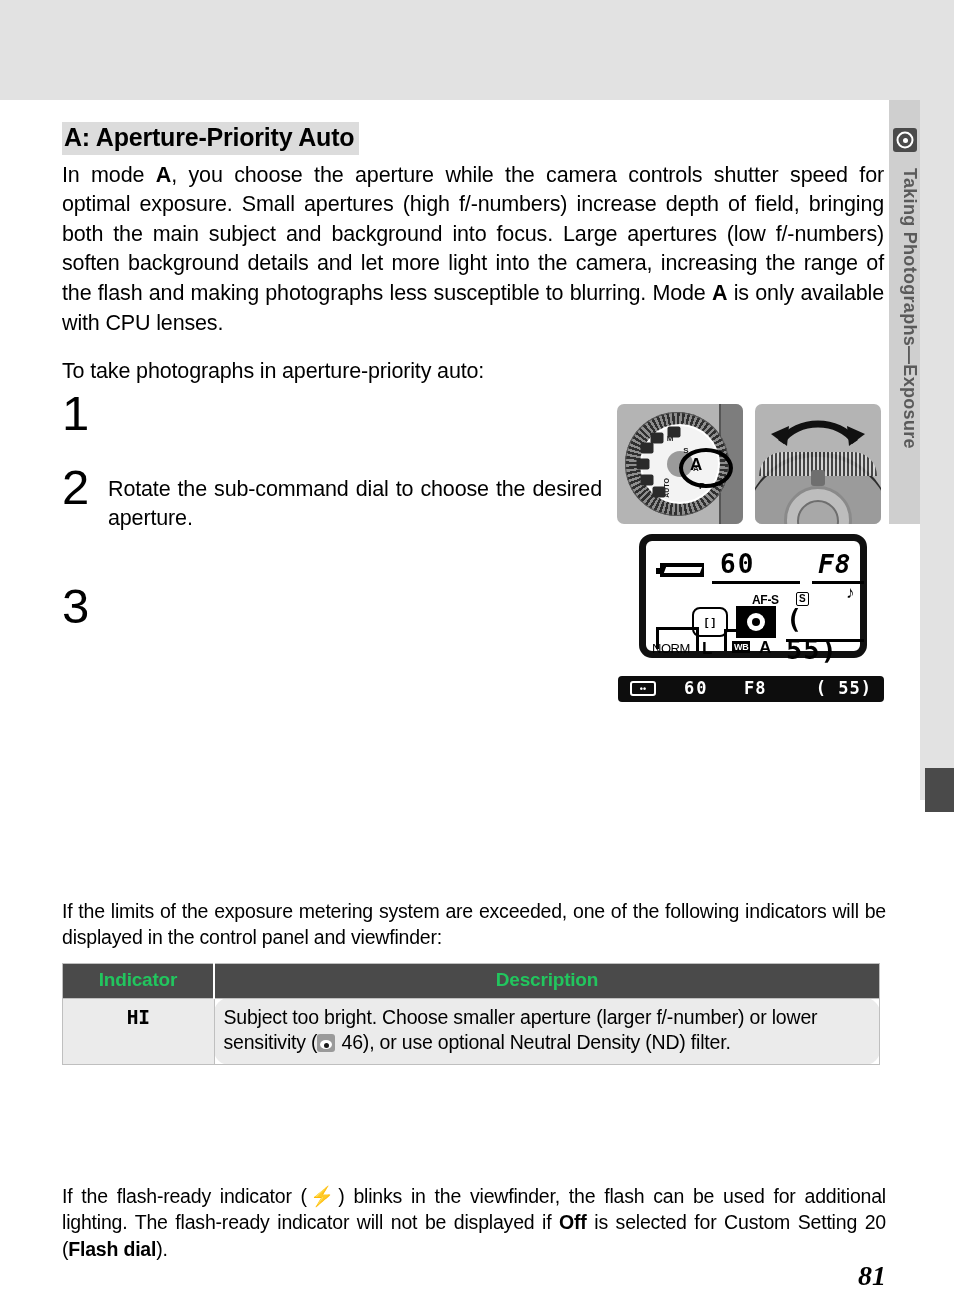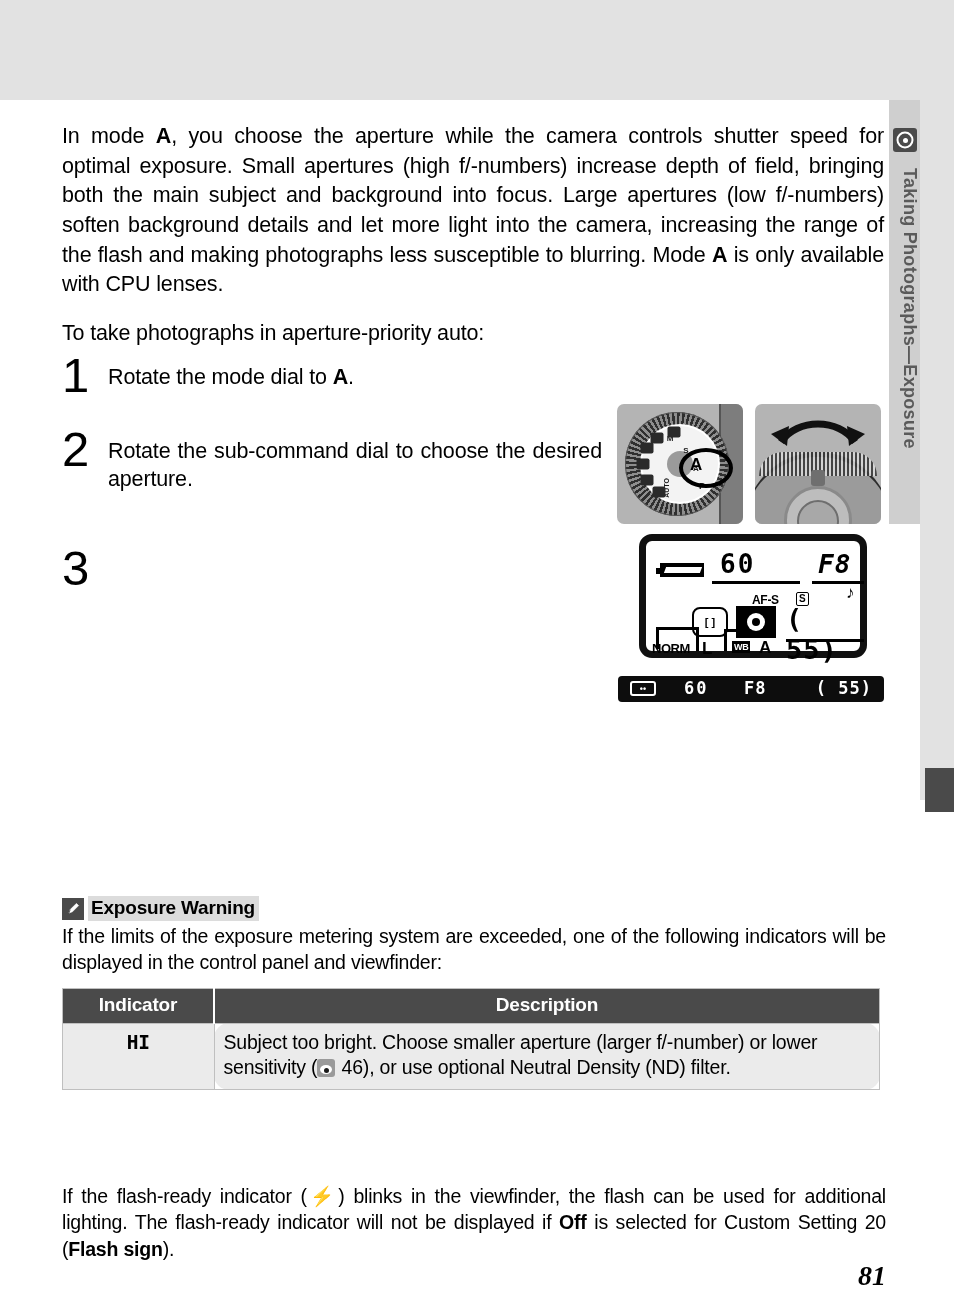--- a/index.html
+++ b/index.html
@@ -156,21 +156,21 @@
   .afbox i{
     position:absolute;left:50%;top:50%;transform:translate(-50%,-50%);
     width:18px;height:18px;border-radius:50%;background:#fff;
   }
   .afbox i:after{
     content:"";position:absolute;left:50%;top:50%;transform:translate(-50%,-50%);
     width:8px;height:8px;border-radius:50%;background:#000;
   }
   .cnt{position:absolute;left:140px;top:62px;font-size:27px;letter-spacing:1px;}
   .cnt-ul{position:absolute;left:140px;top:98px;width:78px;height:2.5px;background:#000;}
-  .norm{position:absolute;left:6px;top:100px;font-size:13px;font-weight:bold;letter-spacing:-0.5px;}
+  .norm{position:absolute;left:6px;top:100px;font-size:13px;font-weight:normal;letter-spacing:-0.5px;}
   .lsz{position:absolute;left:56px;top:98px;font-size:17px;font-weight:bold;}
   .wb{
     position:absolute;left:86px;top:100px;font-size:9px;font-weight:bold;
     background:#000;color:#fff;padding:1px 2px;letter-spacing:-0.3px;
   }
   .wba{position:absolute;left:113px;top:97px;font-size:17px;font-weight:bold;}
   .lcd-l1{position:absolute;left:10px;top:86px;width:2.5px;height:22px;background:#000;}
   .lcd-l2{position:absolute;left:10px;top:86px;width:40px;height:2.5px;background:#000;}
   .lcd-l3{position:absolute;left:50px;top:86px;width:2.5px;height:24px;background:#000;}
   .lcd-l4{position:absolute;left:78px;top:88px;width:2.5px;height:22px;background:#000;}
@@ -203,21 +203,21 @@
     letter-spacing:-0.2px;
   }
   .note-p{font-size:19.5px;line-height:1.35;text-align:justify;letter-spacing:-0.2px;margin:2px 0 0 0;}
 
   
   table.ind{
     border-collapse:collapse;width:818px;margin-top:12px;table-layout:fixed;
     border:1px solid #bfbfbf;
   }
   table.ind th{
-    background:#4a4a4a;color:#ffffff;font-size:19px;font-weight:bold;padding:5px 0 7px 0;
+    background:#4a4a4a;color:#22c55e;font-size:19px;font-weight:bold;padding:5px 0 7px 0;
     border-right:2px solid #fff;letter-spacing:-0.2px;
   }
   table.ind th:last-child{border-right:none;}
   table.ind td{
     border-right:1px solid #bfbfbf;border-top:1px solid #bfbfbf;
     font-size:19.5px;line-height:1.32;padding:6px 9px 8px 9px;vertical-align:top;
     letter-spacing:-0.2px;
   }
   table.ind td:last-child{border-right:none;border-radius:15px;}
   table.ind tr.alt td{background:#ebebeb;}
@@ -285,29 +285,29 @@
 
   <div class="side-tab"></div>
   <div class="side-ic">
       <i></i>
     </div>
   <div class="side-txt">Taking Photographs—Exposure</div>
   <div class="edge-mark"></div>
 
   <div class="content">
 
+    <div class="sec-title">A: Aperture-Priority Auto</div>
 
     <p class="para intro">In mode <b>A</b>, you choose the aperture while the camera controls shutter speed for optimal exposure.  Small apertures (high f/-numbers) increase depth of field, bringing both the main subject and background into focus.  Large apertures (low f/-numbers) soften background details and let more light into the camera, increasing the range of the flash and making photographs less susceptible to blurring.  Mode <b>A</b> is only available with CPU lenses.</p>
 
     <p class="para lead">To take photographs in aperture-priority auto:</p>
 
     <div class="steps">
       <div class="step s1">
         <div class="num">1</div>
-        <div class="txt">Rotate the mode dial to <b>A</b>.</div>
       </div>
       <div class="step s2">
         <div class="num">2</div>
         <div class="txt">Rotate the sub-command dial to choose the desired aperture.</div>
       </div>
       <div class="step s3">
         <div class="num">3</div>
       </div>
     </div>
   </div>
@@ -385,45 +385,36 @@
 
     <div class="vf">
       <div class="vf-ic">••</div>
       <div class="vf-sp seg">60</div>
       <div class="vf-ap seg">F8</div>
       <div class="vf-cnt seg">( 55)</div>
     </div>
   </div>
 
   <div class="note">
-    <div class="note-hd">
-      <span class="pen-ic">
-        <svg width="15" height="15" viewBox="0 0 15 15">
-          <path d="M3 12 L4.2 8.6 L10.4 2.4 L12.6 4.6 L6.4 10.8 Z" fill="#fff" stroke="#fff" stroke-width="0.6"></path>
-          <path d="M3 12 L4.2 8.6" stroke="#4a4a4a" stroke-width="0.8"></path>
-        </svg>
-      </span>
-      <span class="note-title">Exposure Warning</span>
-    </div>
     <p class="note-p">If the limits of the exposure metering system are exceeded, one of the following indicators will be displayed in the control panel and viewfinder:</p>
 
     <table class="ind">
       <thead>
         <tr>
           <th style="width:150px">Indicator</th>
           <th>Description</th>
         </tr>
       </thead>
       <tbody>
         <tr class="alt">
           <td class="ind-cell">HI</td>
           <td>
             <span>Subject too bright.  Choose smaller aperture (larger f/-number) or lower sensitivity (</span><span class="ref-ic"></span> <span>46</span><span>), or use optional Neutral Density (ND) filter.</span>
           </td>
         </tr>
       </tbody>
     </table>
   </div>
 
-  <p class="tail">If the flash-ready indicator (<span class="bolt">⚡</span>) blinks in the viewfinder, the flash can be used for additional lighting.  The flash-ready indicator will not be displayed if <b>Off</b> is selected for Custom Setting 20 (<b>Flash sign</b>).</p>
+  <p class="tail">If the flash-ready indicator (<span class="bolt">⚡</span>) blinks in the viewfinder, the flash can be used for additional lighting.  The flash-ready indicator will not be displayed if <b>Off</b> is selected for Custom Setting 20 (<b>Flash dial</b>).</p>
 
   <div class="pageno">81</div>
 </div>
 
 </body></html>

